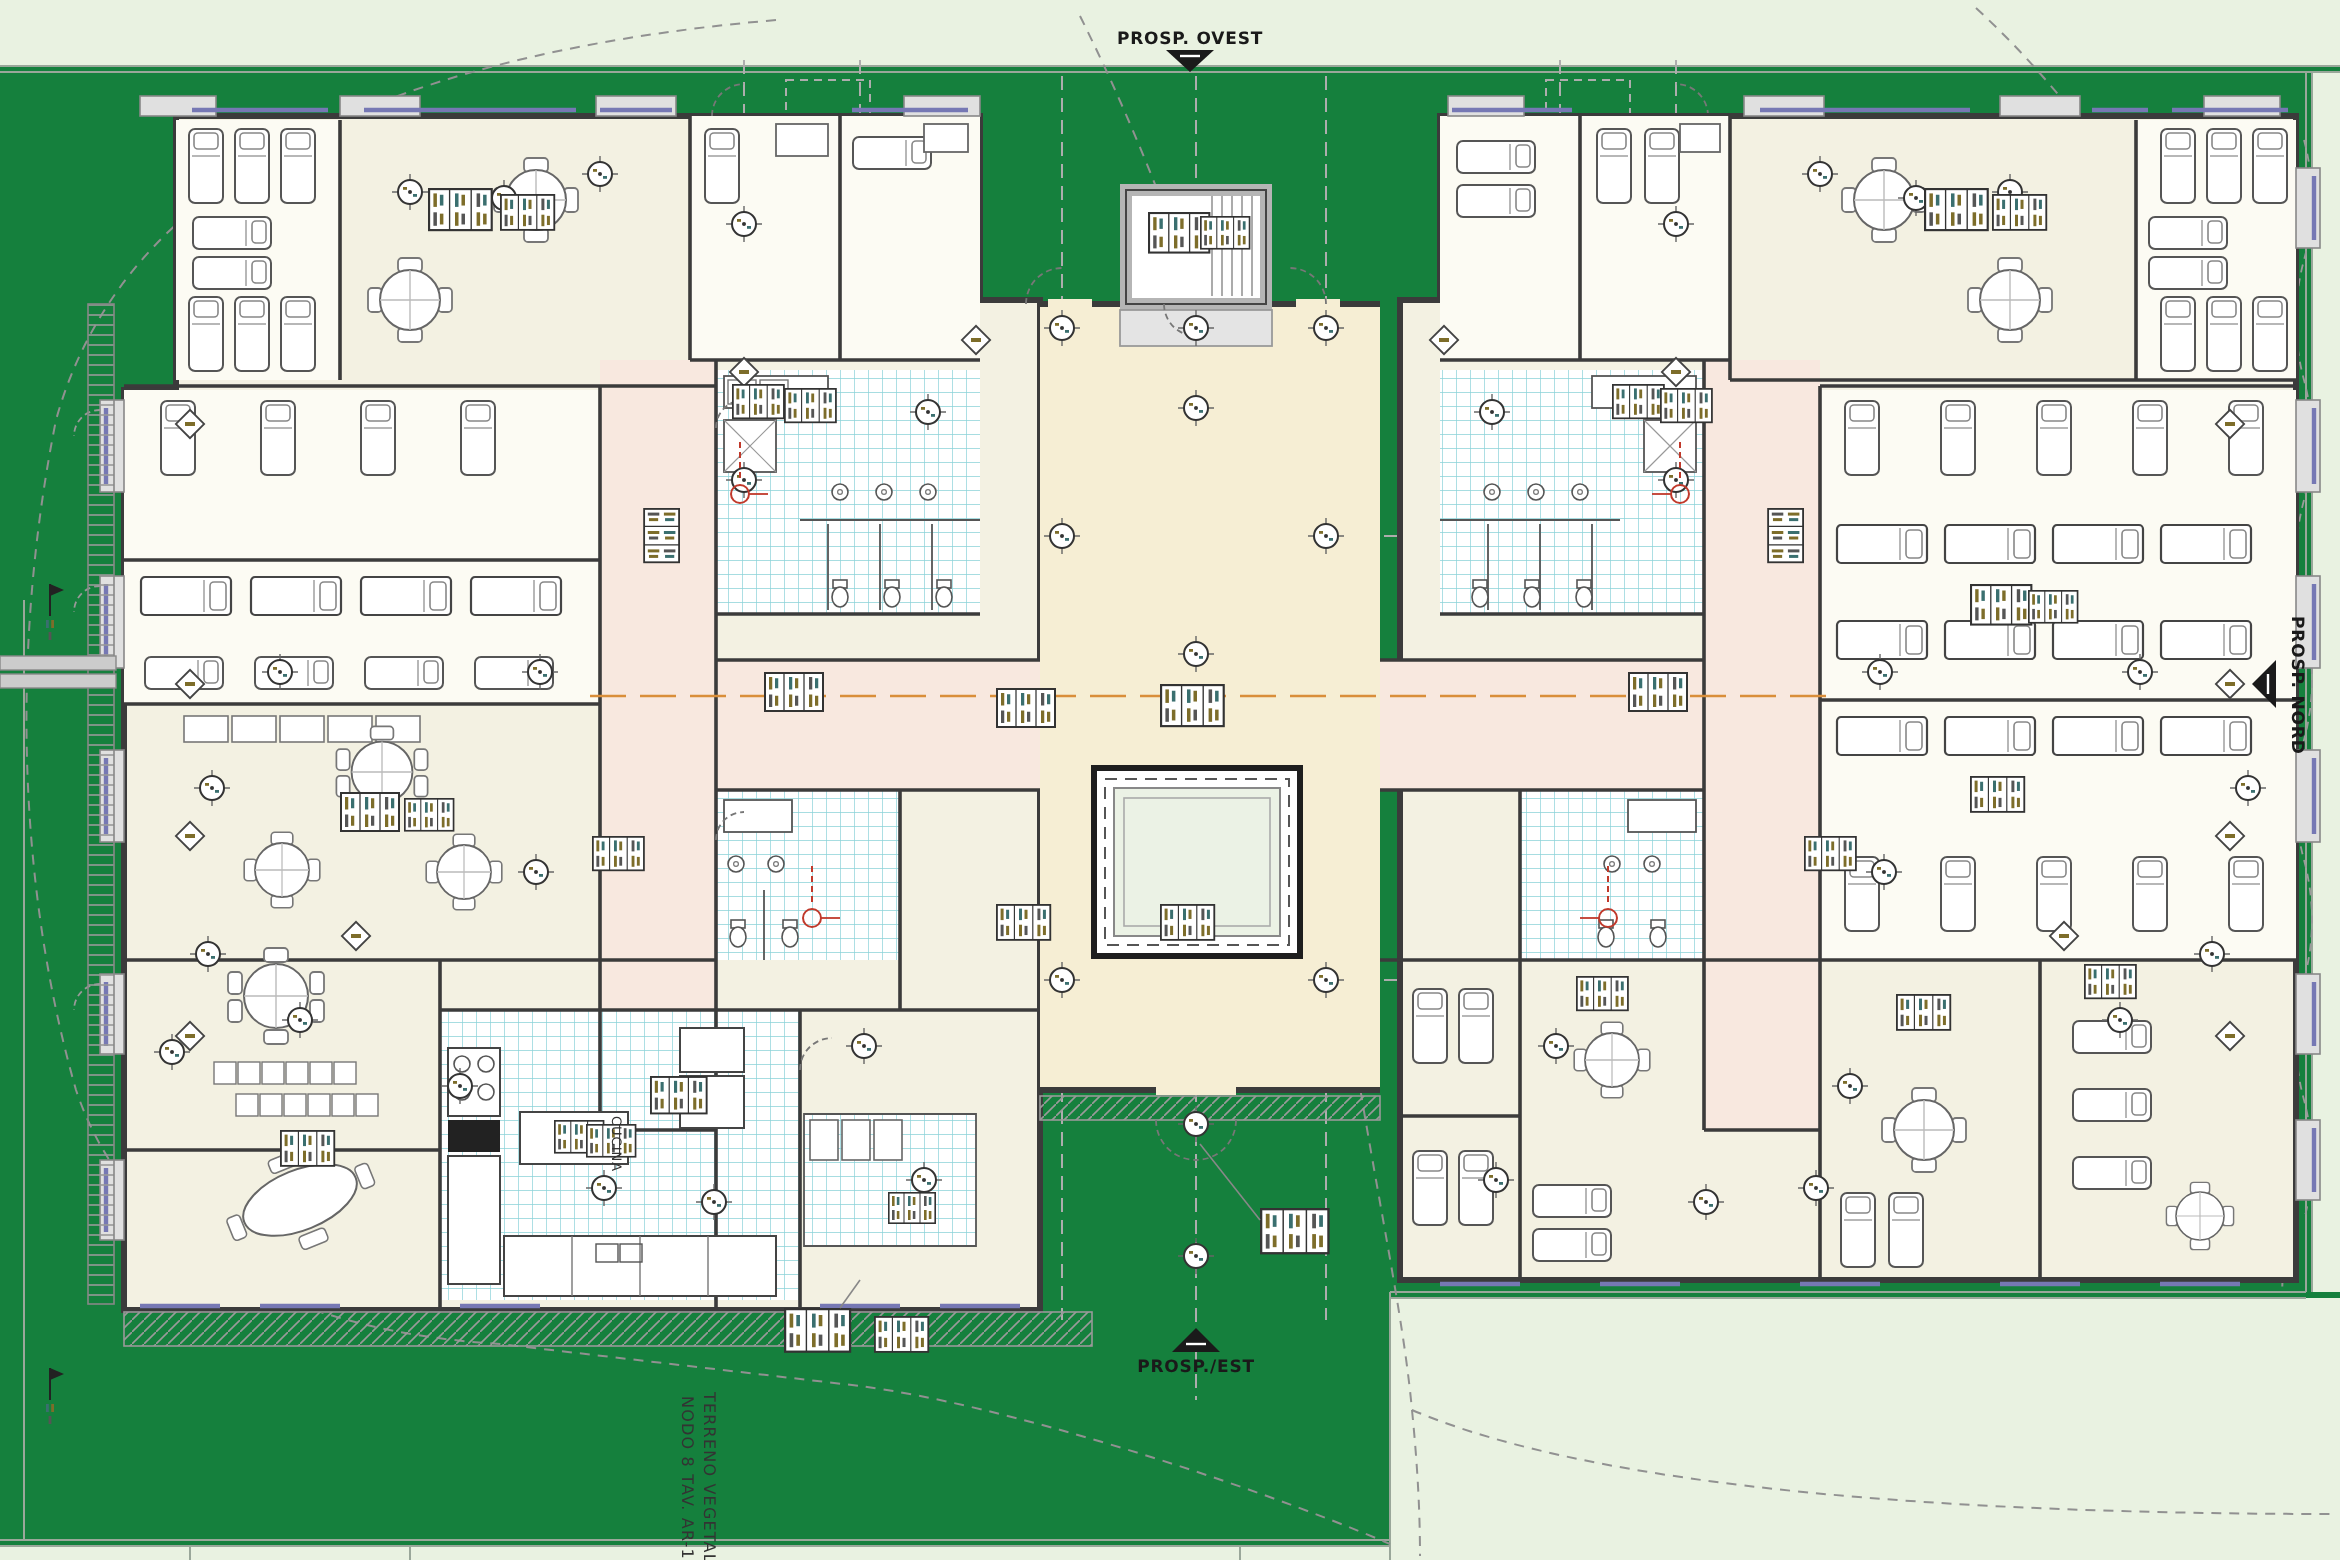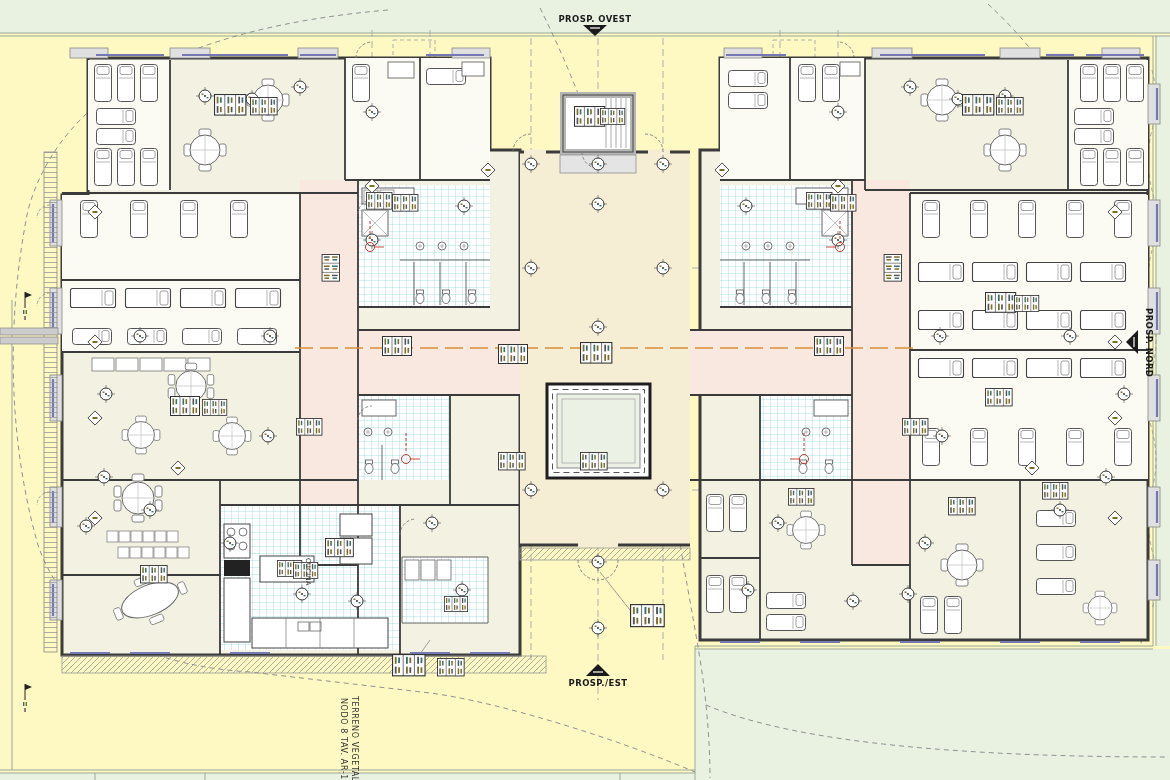--- a/index.html
+++ b/index.html
@@ -1,16 +1,16 @@
 <!DOCTYPE html>
 <html><head>
 <meta charset="utf-8">
 <style>
   html,body{margin:0;padding:0;background:#ffffff;}
-  .sheet{position:relative;width:1170px;height:780px;background:#fef9c3;overflow:hidden;
+  .sheet{position:relative;width:1170px;height:780px;background:#15803d;overflow:hidden;
          font-family:"DejaVu Sans", sans-serif;}
   svg{position:absolute;left:0;top:0;}
   text{font-family:"DejaVu Sans", sans-serif;fill:#222;}
   .lbl{font-size:8.5px;letter-spacing:.4px;font-weight:bold;fill:#1a1a1a;}
   .note{font-size:8px;letter-spacing:.6px;fill:#333;}
   .room{font-size:6.5px;letter-spacing:.5px;fill:#333;}
 </style>
 </head>
 <body>
 

